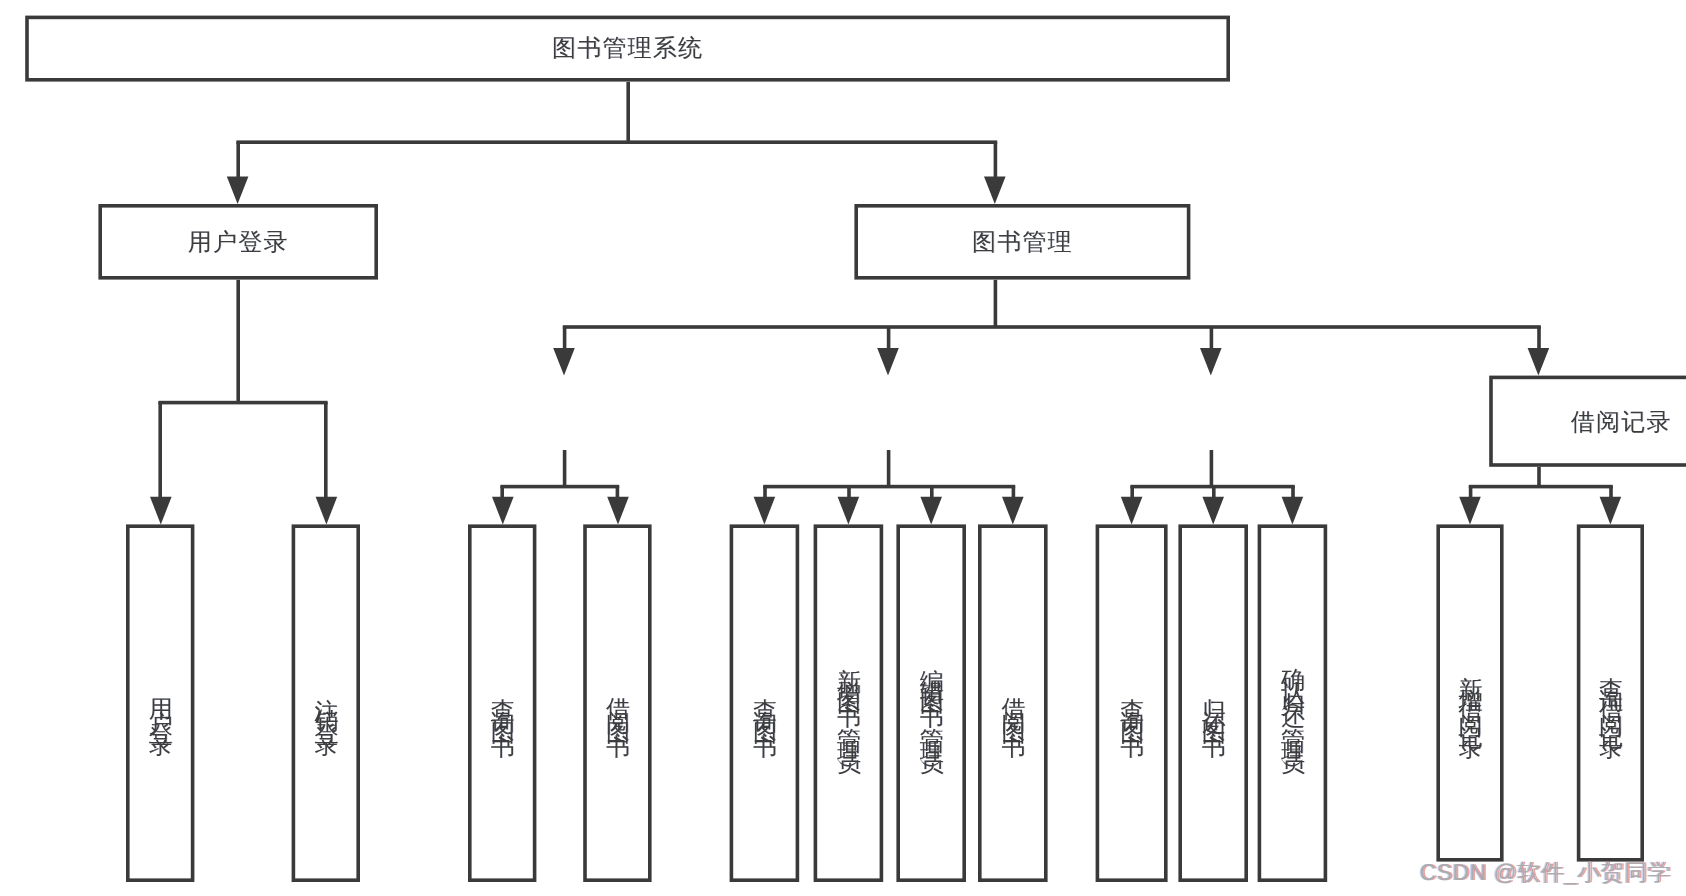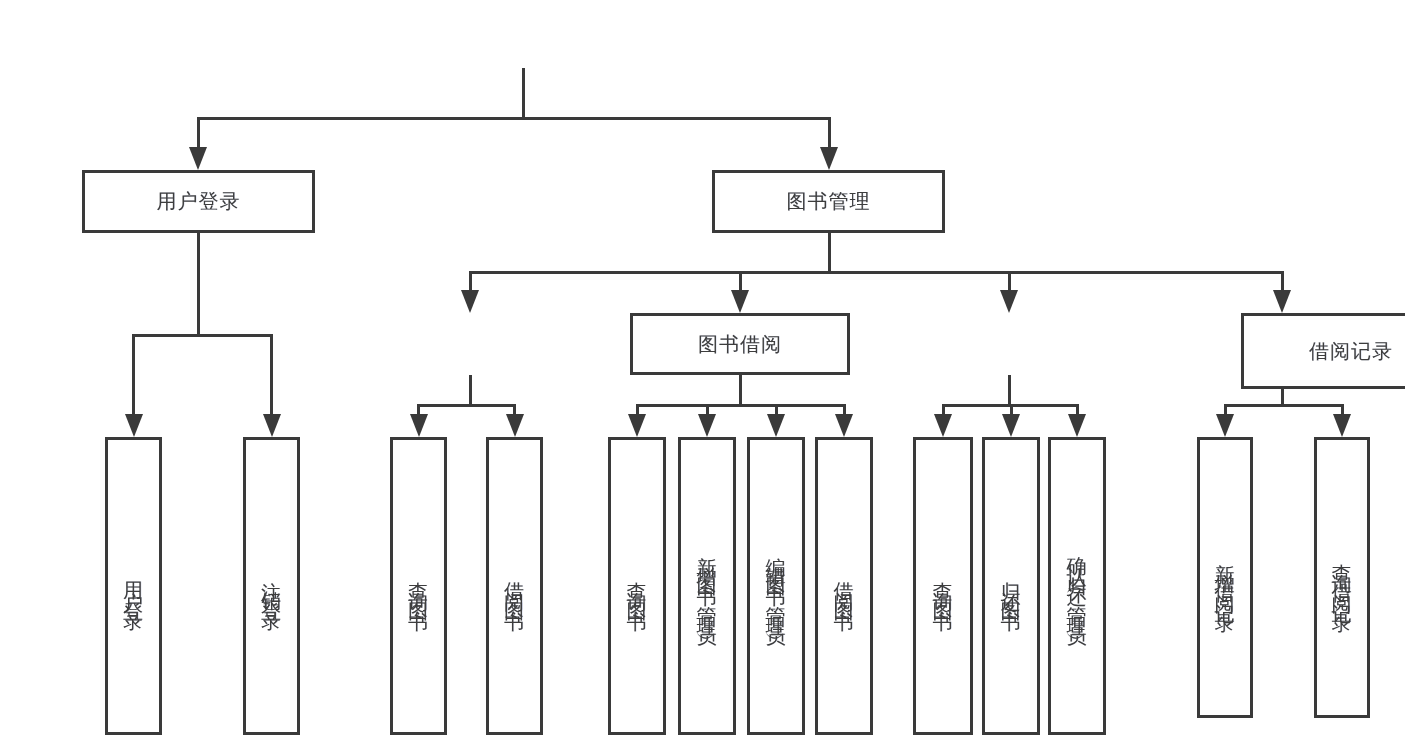--- a/index.html
+++ b/index.html
@@ -30,31 +30,31 @@
     position:absolute;left:1183px;top:714px;z-index:3;
     font-size:19px;letter-spacing:0.5px;color:#a9acb1;white-space:nowrap;
     text-shadow:1.5px 0 0 rgba(215,90,90,0.55), -1px 0 0 rgba(120,140,200,0.35);
   }
 </style>
 </head>
 <body>
 
 <div id="stage">
 
+  <div class="box" style="left:21px;top:13px;width:1004px;height:55px">
+    <span class="hlabel">图书管理系统</span>
+  </div>
 
   <div class="box" style="left:82px;top:170px;width:233px;height:63px">
     <span class="hlabel">用户登录</span>
   </div>
-  <div class="box" style="left:712px;top:170px;width:233px;height:63px">
+  <div class="box" style="left:712px;top:170px;width:280px;height:63px">
     <span class="hlabel">图书管理</span>
   </div>
 
-  <div class="box" style="left:630px;top:313px;width:220px;height:62px">
-    <span class="hlabel">图书借阅</span>
-  </div>
   <div class="box" style="left:1241px;top:313px;width:220px;height:76px">
     <span class="hlabel">借阅记录</span>
   </div>
 
   <div class="box" style="left:105px;top:437px;width:57px;height:298px">
     <span class="vlabel">用户登录</span>
   </div>
   <div class="box" style="left:243px;top:437px;width:57px;height:298px">
     <span class="vlabel">注销登录</span>
   </div>
@@ -89,20 +89,21 @@
     <span class="vlabel">确认归还（管理员）</span>
   </div>
 
   <div class="box" style="left:1197px;top:437px;width:56px;height:281px">
     <span class="vlabel">新增借阅记录</span>
   </div>
   <div class="box" style="left:1314px;top:437px;width:56px;height:281px">
     <span class="vlabel">查询借阅记录</span>
   </div>
 
+  <div id="watermark">CSDN @软件_小贺同学</div>
 <div class="vline" style="left: 521.5px; top: 68px; width: 3px; height: 50px;"></div>
     <div class="vline" style="left: 196.5px; top: 118px; width: 3px; height: 34px;"></div>
     <div class="vline" style="left: 827.5px; top: 118px; width: 3px; height: 34px;"></div>
     <div class="vline" style="left: 196.5px; top: 233px; width: 3px; height: 102px;"></div>
     <div class="vline" style="left: 132px; top: 335px; width: 3px; height: 85px;"></div>
     <div class="vline" style="left: 270px; top: 335px; width: 3px; height: 85px;"></div>
     <div class="vline" style="left: 827.5px; top: 233px; width: 3px; height: 39px;"></div>
     <div class="vline" style="left: 468.5px; top: 272px; width: 3px; height: 24px;"></div>
     <div class="vline" style="left: 738.5px; top: 272px; width: 3px; height: 24px;"></div>
     <div class="vline" style="left: 1007.5px; top: 272px; width: 3px; height: 24px;"></div>

